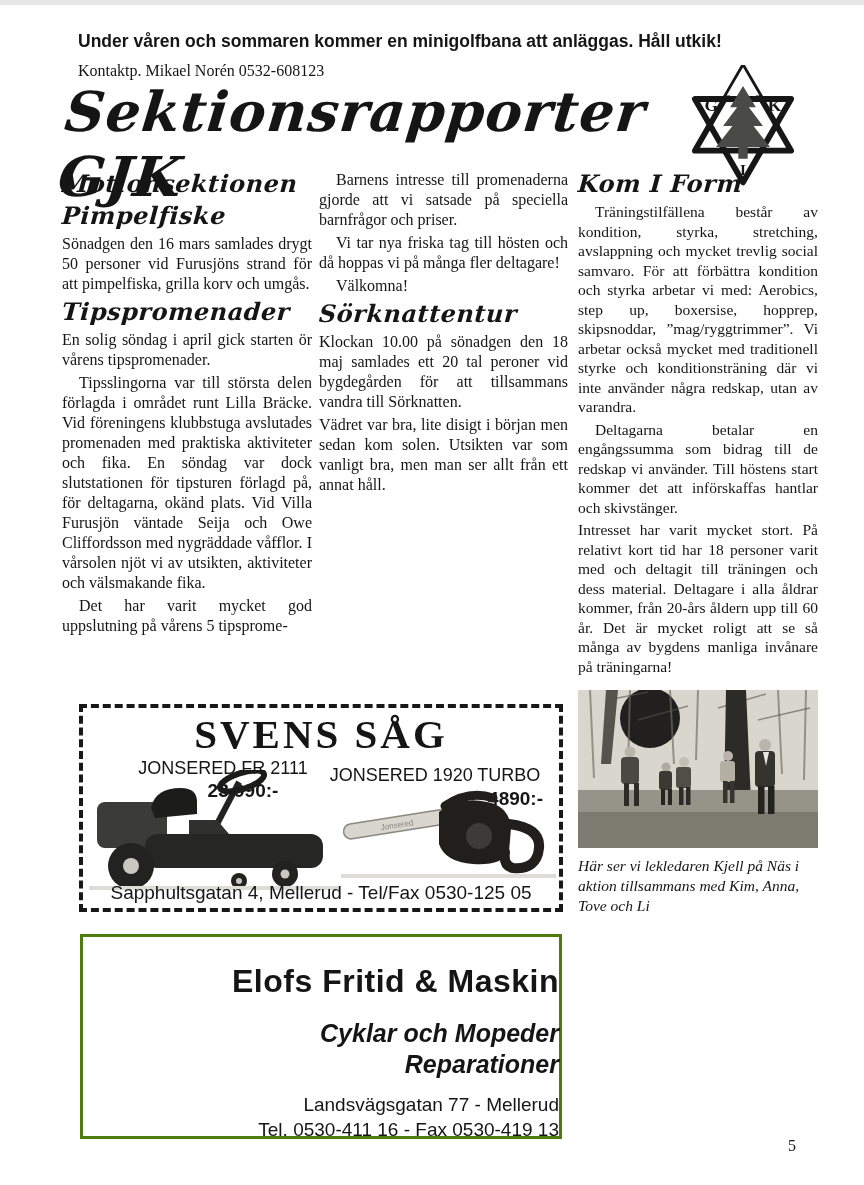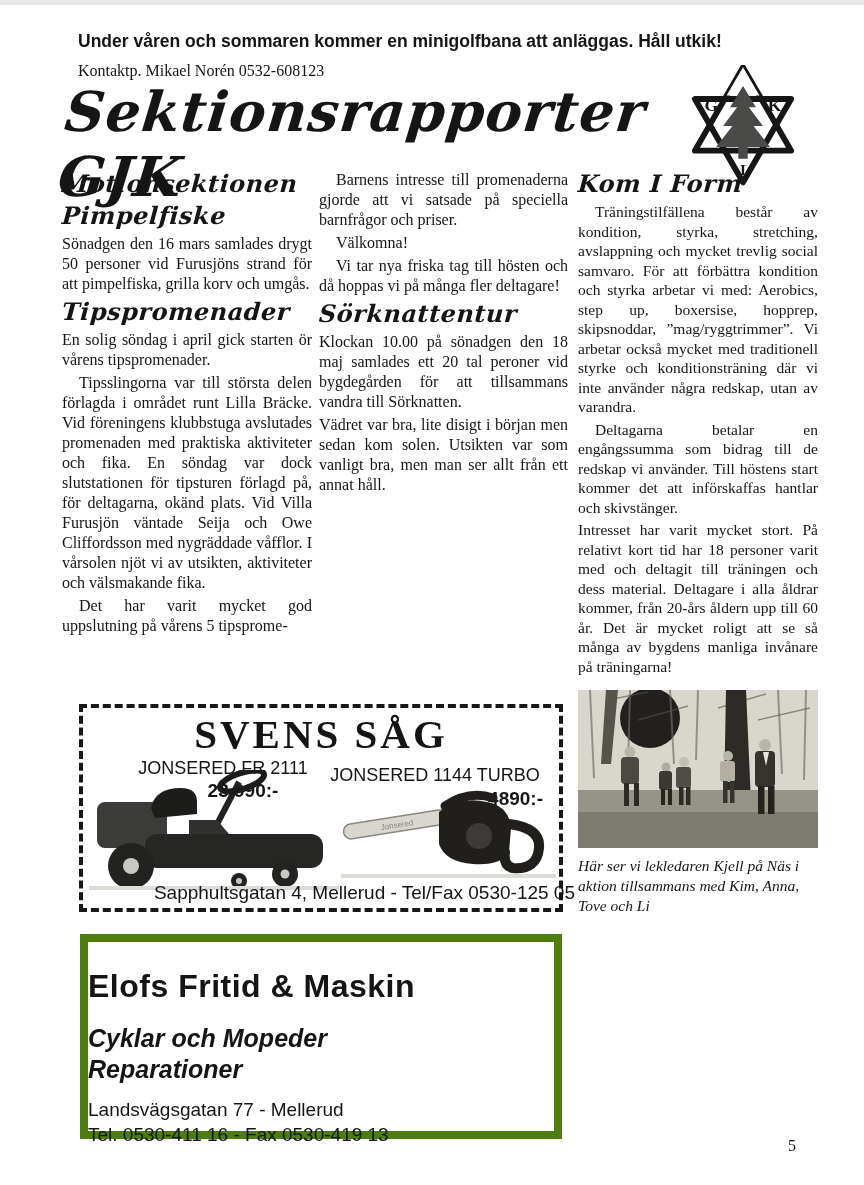--- a/index.html
+++ b/index.html
@@ -44,29 +44,29 @@
   }
   .svens-left-name{position:absolute;left:30px;top:50px;width:220px;text-align:center;
     font-family:"Liberation Sans",sans-serif;font-size:18px;}
   .svens-left-price{position:absolute;left:80px;top:72px;width:160px;text-align:center;
     font-family:"Liberation Sans",sans-serif;font-weight:bold;font-size:19px;}
   .svens-right-name{position:absolute;left:232px;top:57px;width:240px;text-align:center;
     font-family:"Liberation Sans",sans-serif;font-size:18px;}
   .svens-right-price{position:absolute;left:300px;top:80px;width:160px;text-align:right;
     font-family:"Liberation Sans",sans-serif;font-weight:bold;font-size:19px;}
   .svens-address{
-    position:absolute;left:16px;bottom:4px;width:100%;text-align:right;
+    position:absolute;left:0;bottom:4px;width:100%;text-align:center;
     font-family:"Liberation Sans",sans-serif;font-size:19px;
   }
   .mower{position:absolute;left:6px;top:62px;width:250px;height:122px;}
   .chainsaw{position:absolute;left:258px;top:82px;width:215px;height:95px;}
   
   .elofs{
     position:absolute;left:80px;top:929px;width:482px;height:205px;
-    border:8px solid #4d7c0f;background:#fff;box-sizing:border-box;text-align:left;
+    border:3px solid #4d7c0f;background:#fff;box-sizing:border-box;text-align:right;
     font-family:"Liberation Sans",sans-serif;
   }
   .elofs-title{font-weight:bold;font-size:32px;margin-top:26px;letter-spacing:.5px;}
   .elofs-sub{font-weight:bold;font-style:italic;font-size:25px;line-height:31px;margin-top:18px;}
   .elofs-address{font-size:19px;margin-top:14px;}
   .elofs-phone{font-size:19px;margin-top:3px;}
   
   .photo{width:240px;height:158px;margin-top:14px;display:block;}
   .caption{
     margin-top:8px;font-style:italic;font-size:15.5px;line-height:20px;text-align:left;
@@ -97,22 +97,22 @@
     <div class="script-h">Pimpelfiske</div>
     <p>Sönadgen den 16 mars samlades drygt 50 personer vid Furusjöns strand för att pimpelfiska, grilla korv och umgås.</p>
     <div class="script-h">Tipspromenader</div>
     <p>En solig söndag i april gick starten ör vårens tipspromenader.</p>
     <p class="indent">Tipsslingorna var till största delen förlagda i området runt Lilla Bräcke. Vid föreningens klubbstuga avslutades promenaden med praktiska aktiviteter och fika. En söndag var dock slutstationen för tipsturen förlagd på, för deltagarna, okänd plats. Vid Villa Furusjön väntade Seija och Owe Cliffordsson med nygräddade våfflor. I vårsolen njöt vi av utsikten, aktiviteter och välsmakande fika.</p>
     <p class="indent">Det har varit mycket god uppslutning på vårens 5 tipsprome-</p>
   </div>
 
   <div class="col col2">
     <p class="indent">Barnens intresse till promenaderna gjorde att vi satsade på speciella barnfrågor och priser.</p>
+    <p class="indent">Vi tar nya friska tag till hösten och då hoppas vi på många fler deltagare!</p>
     <p class="indent">Välkomna!</p>
-    <p class="indent">Vi tar nya friska tag till hösten och då hoppas vi på många fler deltagare!</p>
     <div class="script-h">Sörknattentur</div>
     <p>Klockan 10.00 på sönadgen den 18 maj samlades ett 20 tal peroner vid bygdegården för att tillsammans vandra till Sörknatten.</p>
     <p>Vädret var bra, lite disigt i början men sedan kom solen. Utsikten var som vanligt bra, men man ser allt från ett annat håll.</p>
   </div>
 
   <div class="col col3">
     <div class="script-h first">Kom I Form</div>
     <p class="indent">Träningstilfällena består av kondition, styrka, stretching, avslappning och mycket trevlig social samvaro. För att förbättra kondition och styrka arbetar vi med: Aerobics, step up, boxersise, hopprep, skipsnoddar, ”mag/ryggtrimmer”. Vi arbetar också mycket med traditionell styrke och konditionsträning där vi inte använder några redskap, utan av varandra.</p>
     <p class="indent">Deltagarna betalar en engångssumma som bidrag till de redskap vi använder. Till höstens start kommer det att införskaffas hantlar och skivstänger.</p>
     <p>Intresset har varit mycket stort. På relativt kort tid har 18 personer varit med och deltagit till träningen och dess material. Deltagare i alla åldrar kommer, från 20-års åldern upp till 60 år. Det är mycket roligt att se så många av bygdens manliga invånare på träningarna!</p>
@@ -164,21 +164,21 @@
       </g>
     </svg>
 
     <div class="caption">Här ser vi lekledaren Kjell på Näs i aktion tillsammans med Kim, Anna, Tove och Li</div>
   </div>
 
   <div class="svens">
     <div class="svens-title">SVENS SÅG</div>
     <div class="svens-left-name">JONSERED FR 2111</div>
     <div class="svens-left-price">23.990:-</div>
-    <div class="svens-right-name">JONSERED 1144 TURBO</div>
+    <div class="svens-right-name">JONSERED 1920 TURBO</div>
     <div class="svens-right-price">4890:-</div>
 
     <svg class="mower" viewBox="0 0 250 122">
       <rect x="8" y="32" width="70" height="46" rx="8" fill="#3b3b39"></rect>
       <path d="M62,38 Q66,18 92,18 Q108,18 108,32 L108,44 L66,48 Z" fill="#1c1c1a"></path>
       <line x1="126" y1="58" x2="150" y2="12" stroke="#222" stroke-width="6"></line>
       <ellipse cx="153" cy="11" rx="23" ry="8" fill="none" stroke="#1b1b19" stroke-width="6" transform="rotate(-18 153 11)"></ellipse>
       <rect x="56" y="64" width="178" height="34" rx="12" fill="#262624"></rect>
       <path d="M100,50 L128,50 L140,64 L100,64 Z" fill="#30302e"></path>
       <circle cx="42" cy="96" r="23" fill="#222220"></circle>

